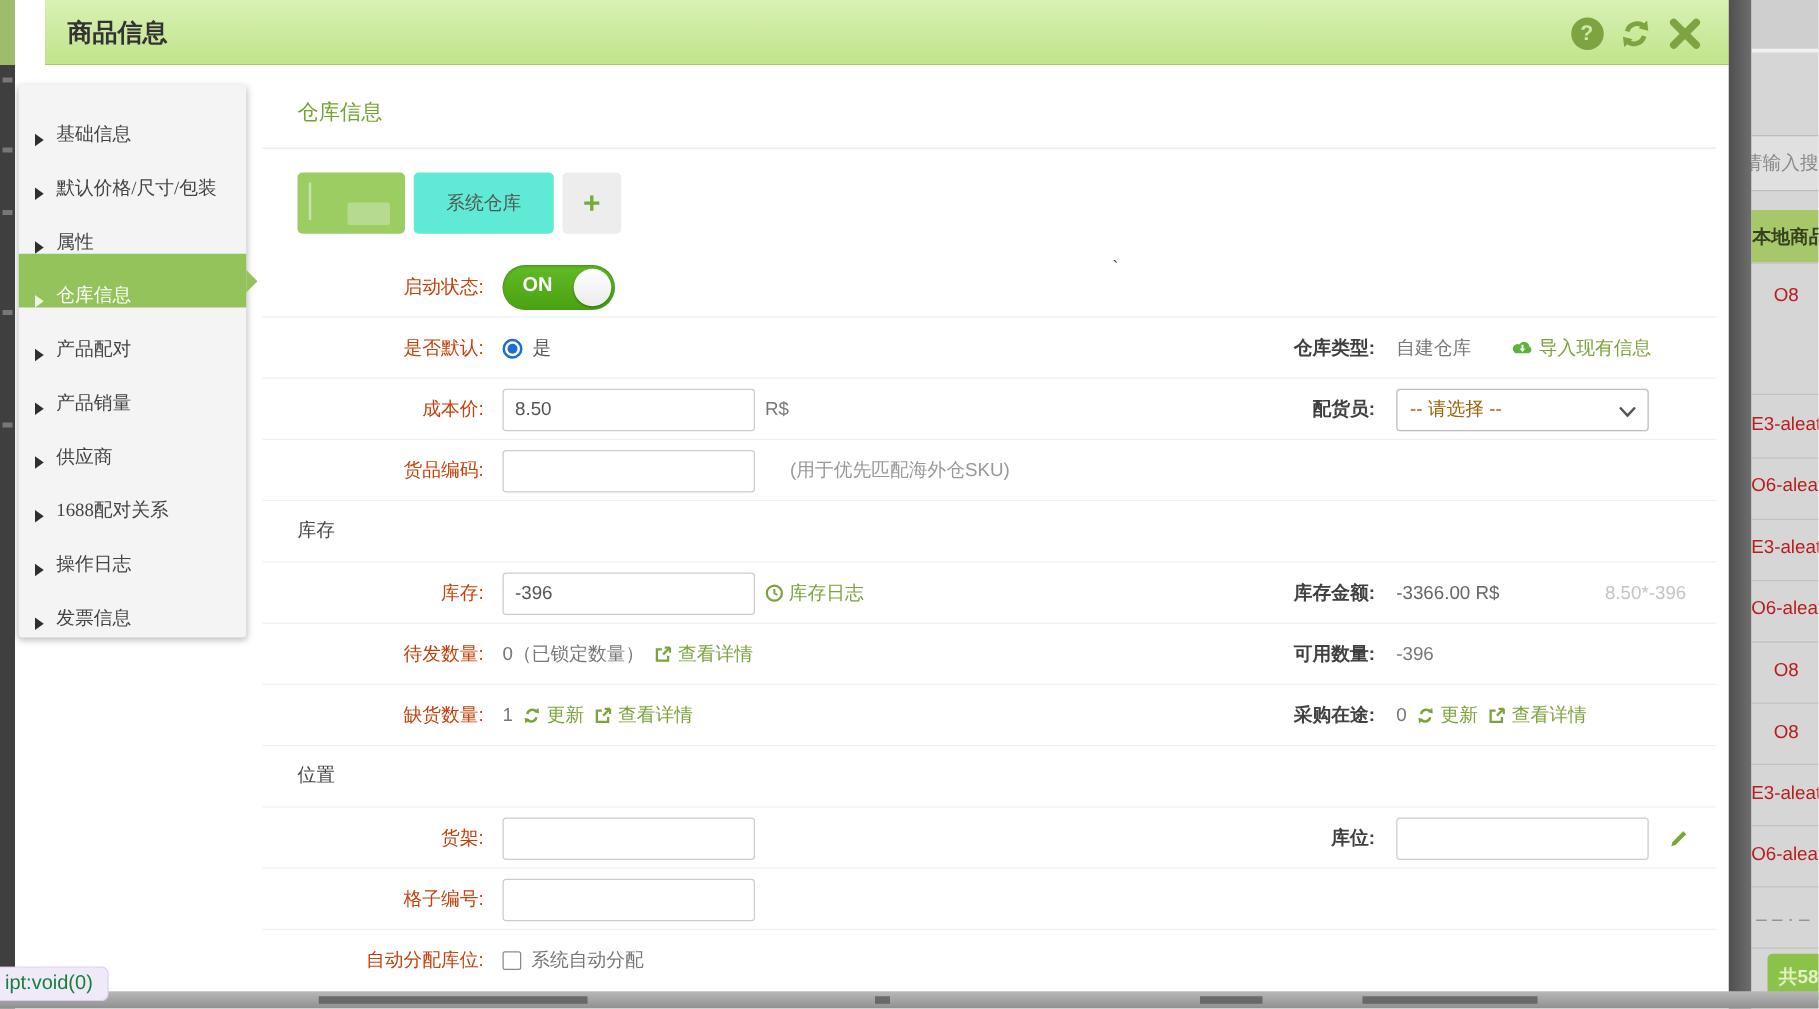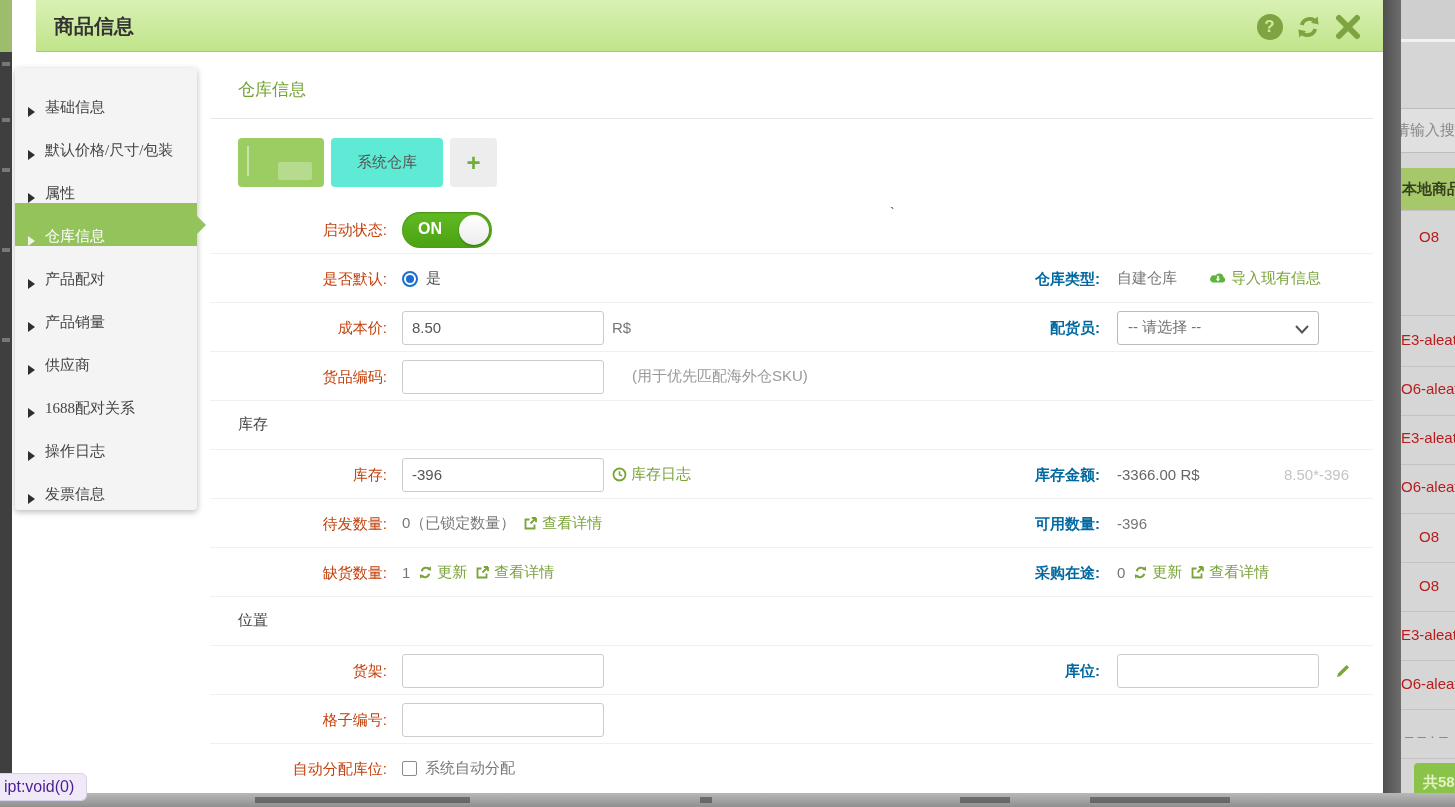--- a/index.html
+++ b/index.html
@@ -48,21 +48,21 @@
   .tab.add  { width:47px; background:#ededed; color:#6fae3a; font-size:24px; font-weight:700; }
 
   .artifact { position:absolute; left:680px; top:153px; font-size:14px; color:#444; }
 
   .form { position:absolute; left:0; top:153px; width:1163px; }
   .frow { position:relative; height:49px; border-bottom:1px solid #f0f0f0; font-size:15px; }
   .lbl-l { position:absolute; left:0; top:0; width:177px; height:49px; line-height:49px;
            text-align:right; font-weight:400; color:#c2410c; }
   .ctl-l { position:absolute; left:192px; top:0; height:49px; display:flex; align-items:center; gap:8px; color:#777; }
   .lbl-r { position:absolute; left:672px; top:0; width:218px; height:49px; line-height:49px;
-           text-align:right; font-weight:700; color:#0369a1; }
+           text-align:right; font-weight:700; color:#404040; }
   .ctl-r { position:absolute; left:907px; top:0; height:49px; display:flex; align-items:center; gap:8px; color:#777; }
   .sec-row { position:relative; height:49px; border-bottom:1px solid #f0f0f0; background:#fff; }
   .sec-row span { position:absolute; left:28px; top:14px; font-size:15px; color:#444;text-align:center; }
 
   input.txt { width:202px; height:34px; border:1px solid #ccc; border-radius:3px; padding:0 9px;
               font-size:15px; color:#555; background:#fff; outline:none; }
   .suffix { color:#777; }
   .hint { color:#999;margin-left:20px; }
   .glink { color:#7ba33a; display:inline-flex; align-items:center; gap:4px; cursor:pointer; text-decoration:none; }
   .val { color:#777; }
@@ -73,21 +73,21 @@
   .toggle .on { position:absolute; left:16px; top:8px; color:#fff; font-weight:700; font-size:16px; }
   .toggle .knob { position:absolute; right:3px; top:3px; width:30px; height:30px; border-radius:50%;
                   background:linear-gradient(#ffffff,#ececec); box-shadow:0 1px 2px rgba(0,0,0,.35); }
 
   .radio { width:16px; height:16px; border:2px solid #1b6fd0; border-radius:50%;
            display:inline-flex; align-items:center; justify-content:center; background:#fff; cursor:pointer; }
   .radio .dot { width:8px; height:8px; border-radius:50%; background:#1b6fd0; }
   .checkbox { width:15px; height:15px; border:1px solid #8a8a8a; border-radius:2px; background:#fff; cursor:pointer; }
 
   .select { position:relative; width:202px; height:34px; border:1px solid #bbb; border-radius:3px;
-            background:#fff; display:flex; align-items:center; padding:0 26px 0 10px; color:#737373; cursor:pointer; }
+            background:#fff; display:flex; align-items:center; padding:0 26px 0 10px; color:#a16207; cursor:pointer; }
   .select svg { position:absolute; right:9px; top:13px; }
 
   .icon-g { color:#7ba33a; display:inline-flex; }
   .pencil { margin-left:8px; display:inline-flex; cursor:pointer; }
 
   
   .right-strip { position:absolute; left:1383px; top:0; width:18px; height:807px;
                  background:linear-gradient(90deg,#4f4f4f,#6e6e6e); z-index:5; }
   .right-panel { position:absolute; left:1401px; top:0; width:54px; height:807px; background:#d6d6d6;
                  overflow:hidden; z-index:3; font-size:15px; color:#333; }
@@ -102,21 +102,21 @@
   .rp-sep { position:absolute; left:0; width:54px; height:1px; background:#c2c2c2; }
   .rp-badge { position:absolute; left:13px; top:763px; width:52px; height:37px; background:#8bc34a;
               border-radius:4px; color:#e2f2c4; font-weight:700; line-height:37px; padding-left:9px; }
 
   
   .bottom-bar { position:absolute; left:0; top:793px; width:1455px; height:14px;
                 background:linear-gradient(#b8b8b8,#8f8f8f); z-index:6; }
   .bottom-bar .frag { position:absolute; top:4px; height:6px; background:#4a4a4a; opacity:.65; }
   .status-tip { position:absolute; left:0; top:773px; height:28px; background:#efe9f8;
                 border:1px solid #d9cfe8; border-left:none; border-radius:0 6px 6px 0;
-                padding:0 12px 0 4px; line-height:26px; font-size:16px; color:#4c1d95; z-index:7; }
+                padding:0 12px 0 4px; line-height:26px; font-size:16px; color:#15803d; z-index:7; }
 </style>
 </head>
 <body>
 
 <div id="app">
 
   <div class="left-strip">
     <div class="top-green"></div>
     <div class="smudge" style="top:62px"></div>
       <div class="smudge" style="top:118px"></div>

